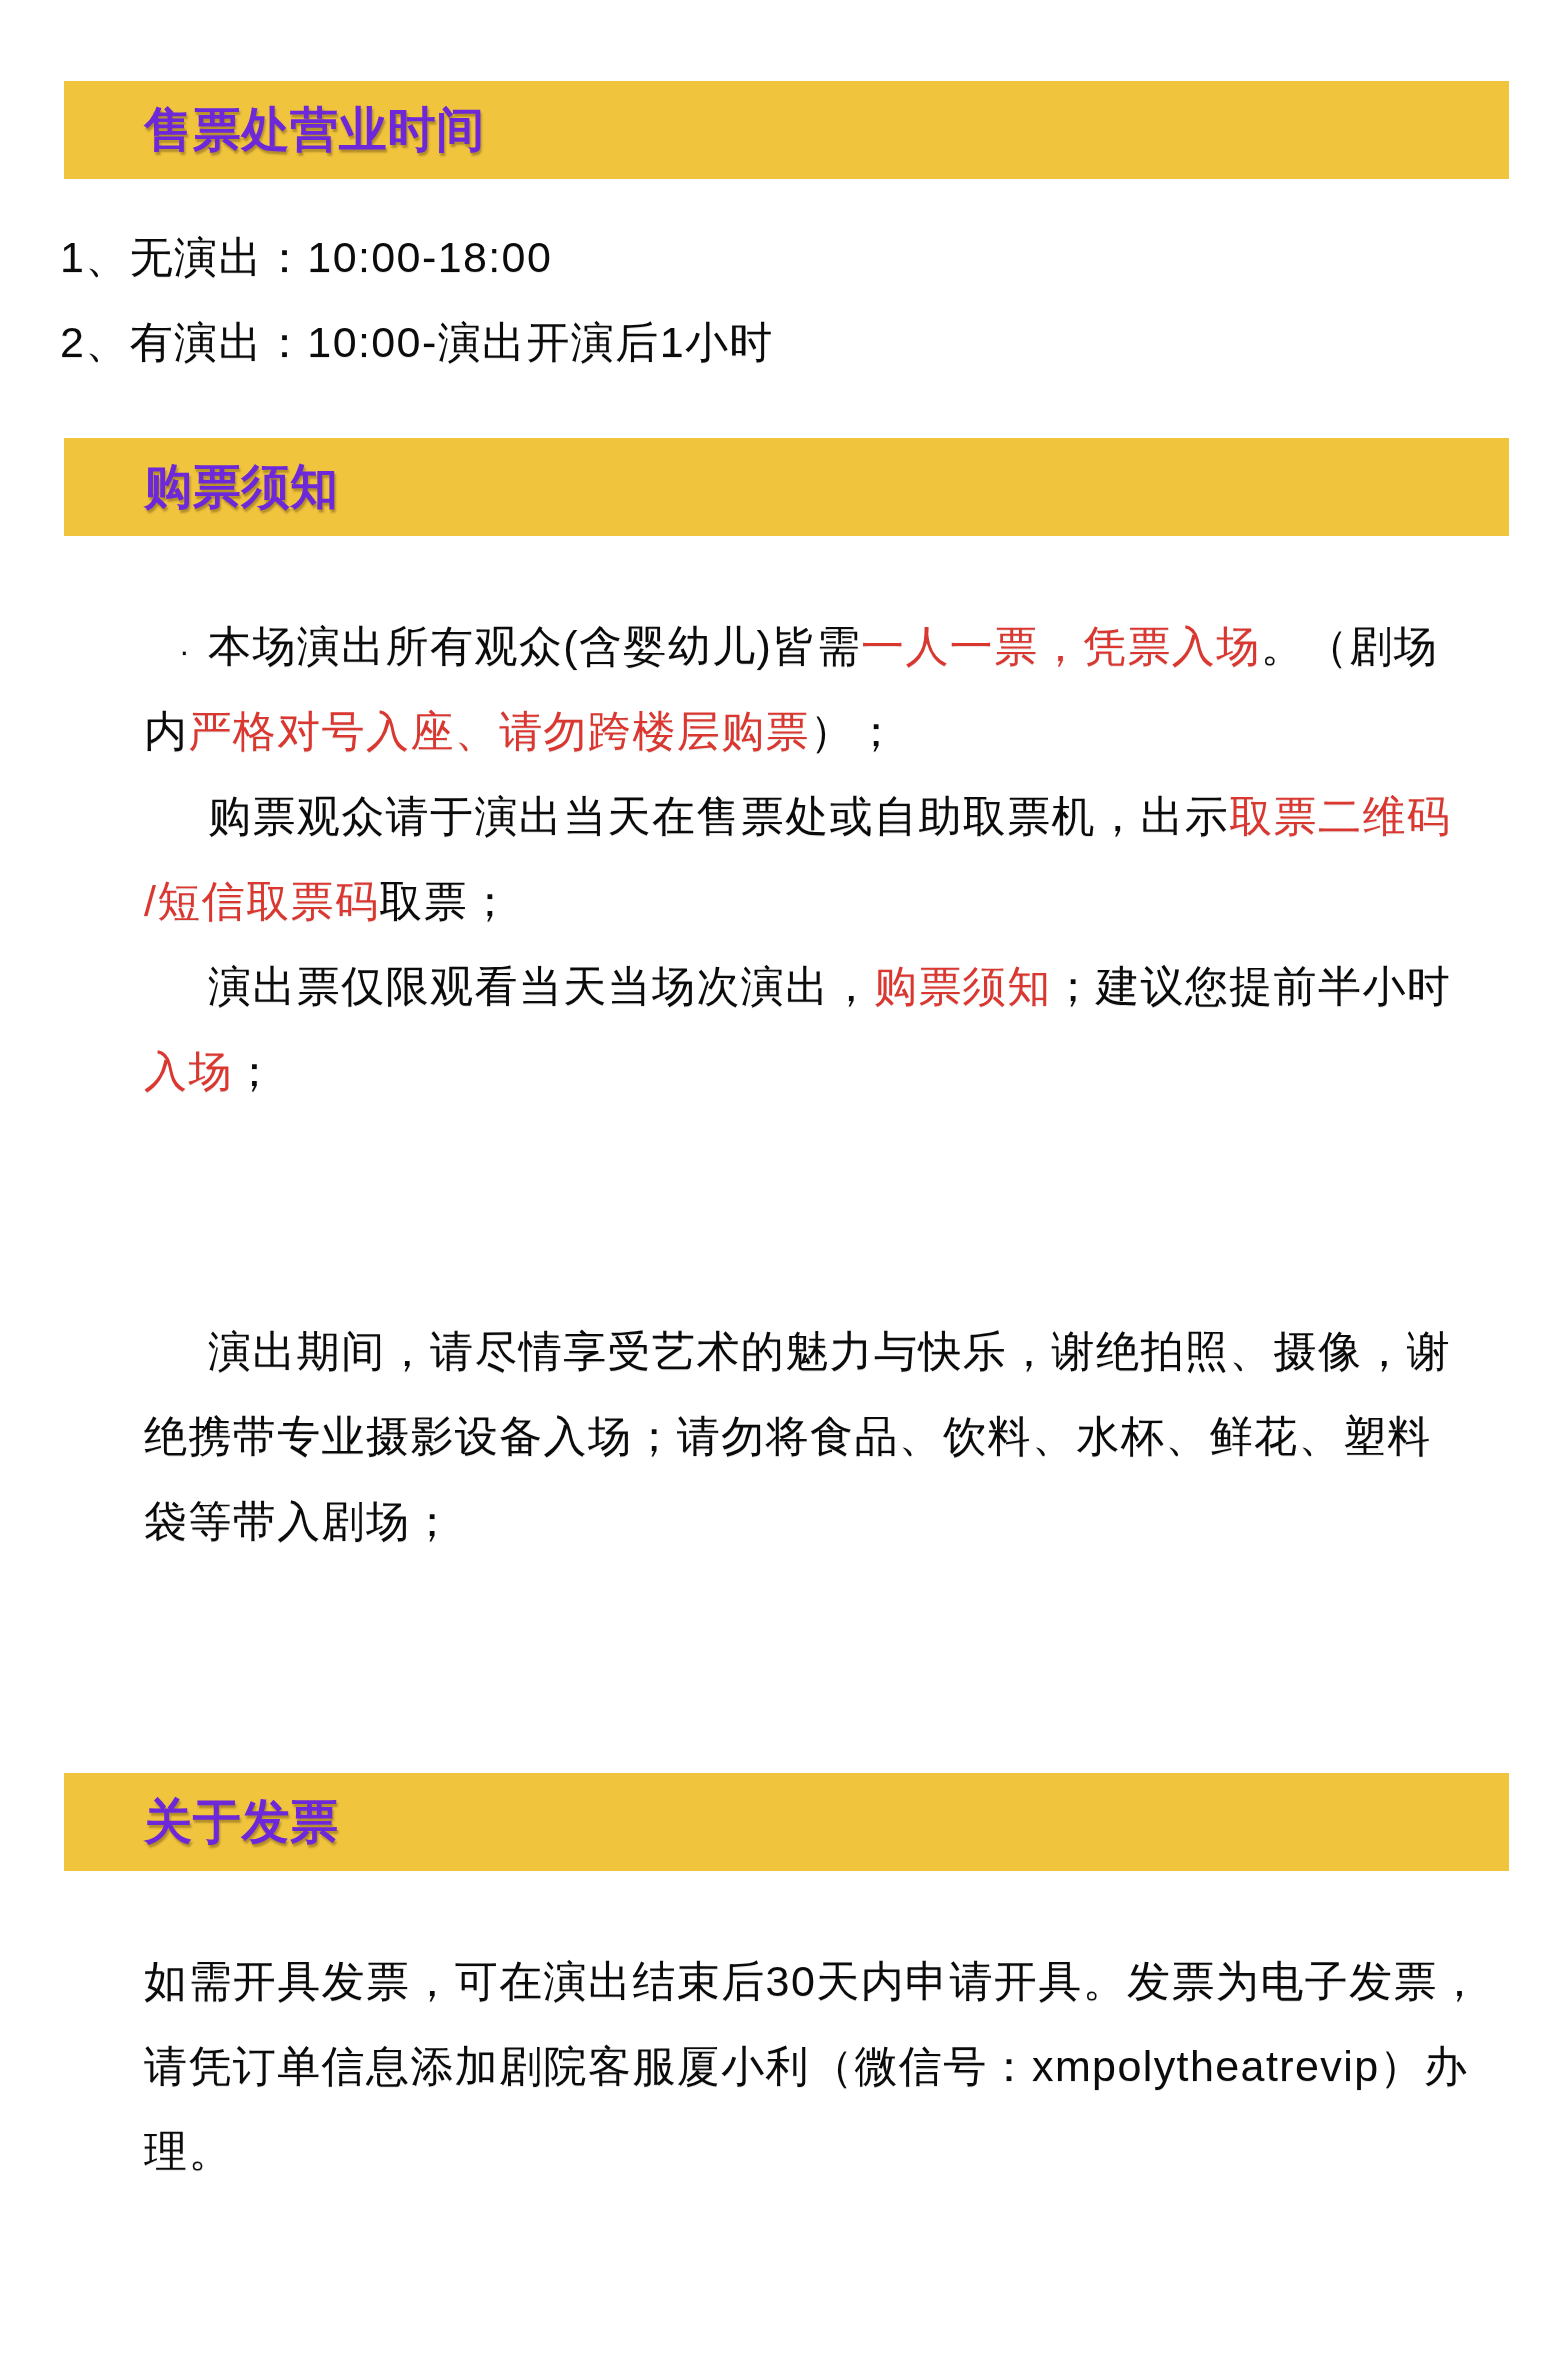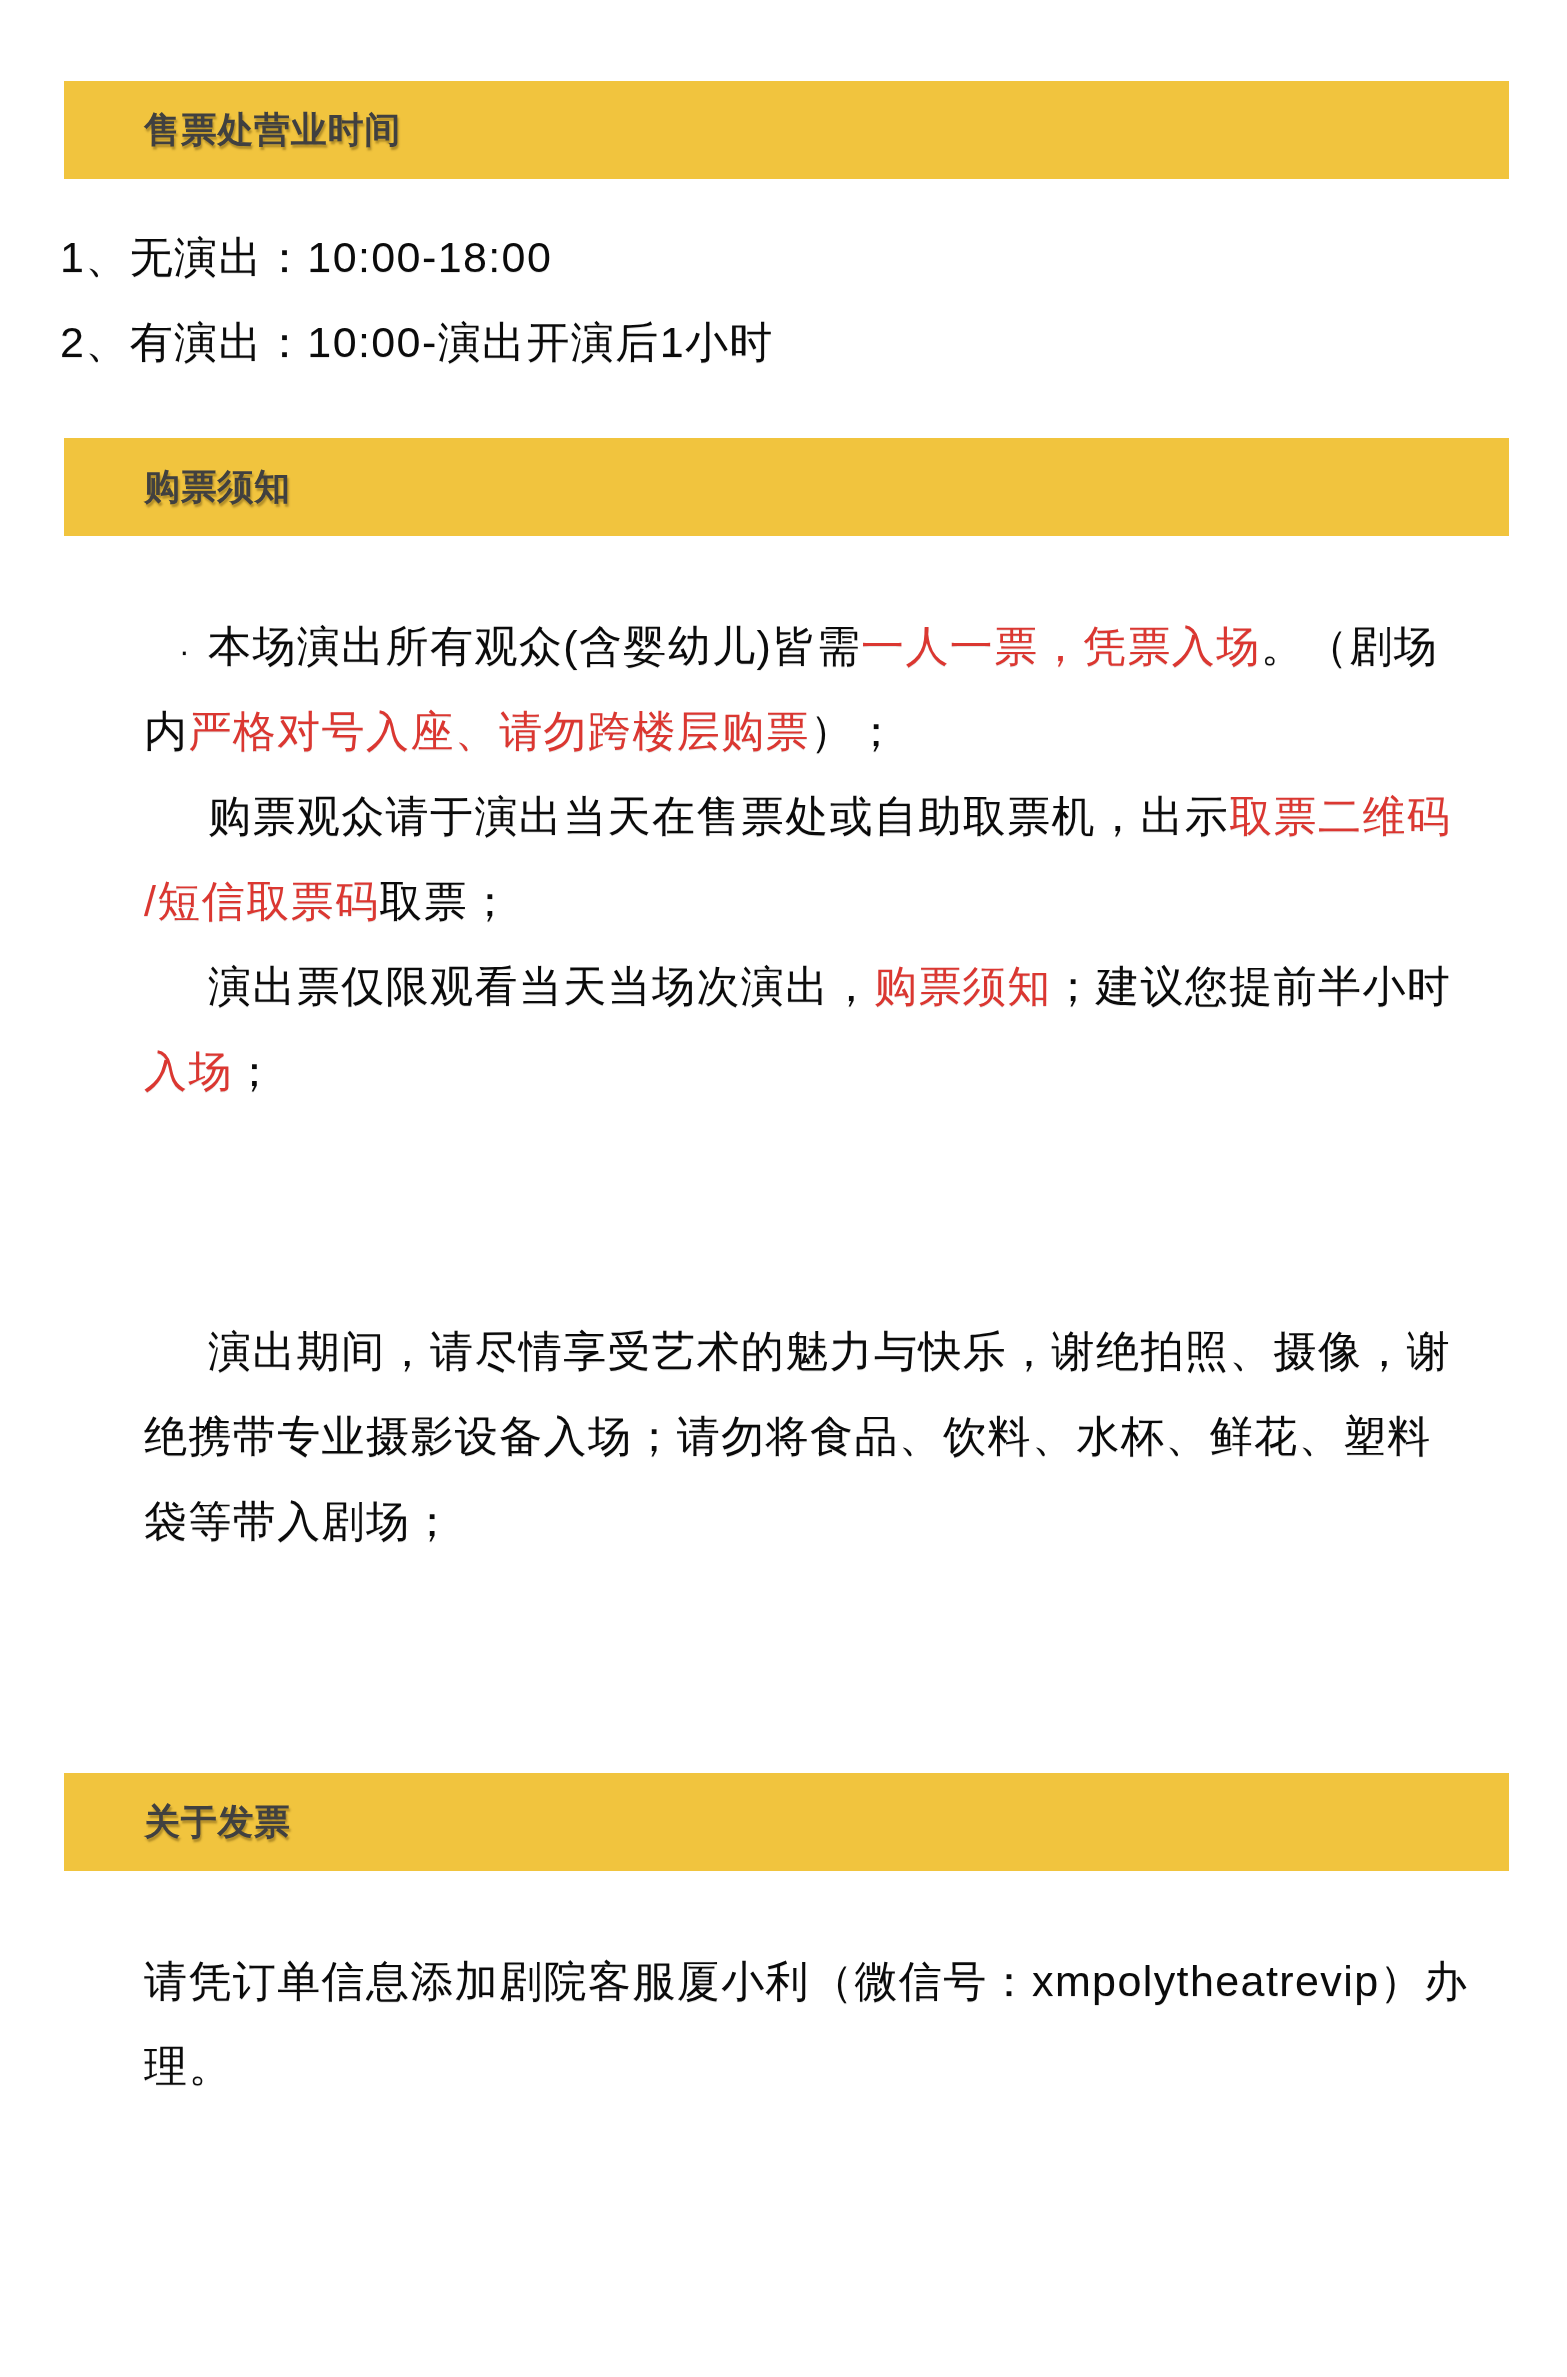--- a/index.html
+++ b/index.html
@@ -26,24 +26,24 @@
     margin-left: 64px;
     margin-right: 59px;
     height: 98px;
     background: var(--banner-color, #f1c43e);
     display: flex;
     align-items: center;
     padding-left: 80px;
     box-sizing: border-box;
   }
   .banner-title {
-    font-size: 36px;
+    font-size: 48px;
     font-weight: 700;
     letter-spacing: 0.7px;
-    color: #404040;
+    color: #6d28d9;
     text-shadow: 1.4px 2.8px 2.1px rgba(60, 40, 0, 0.35);
   }
   #banner-hours { margin-top: 81px; }
   #banner-notice { margin-top: 53px; }
   #banner-invoice { margin-top: 209px; }
 
   
   .hours-list {
     margin: 36px 101px 0 60px;
     line-height: 85px;
@@ -102,19 +102,20 @@
         <div class="line"><span>袋等带入剧场；</span></div>
       </div>
     </div>
 
   <div class="banner" id="banner-invoice">
     <span class="banner-title">关于发票</span>
   </div>
 
   <div class="rich" id="invoice-lines">
       <div class="block">
+        <div class="line"><span>如需开具发票，可在演出结束后30天内申请开具。发票为电子发票，</span></div>
         <div class="line"><span>请凭订单信息添加剧院客服厦小利（微信号：xmpolytheatrevip）办</span></div>
         <div class="line"><span>理。</span></div>
       </div>
     </div>
 
 </div>
 
 
 </body></html>

